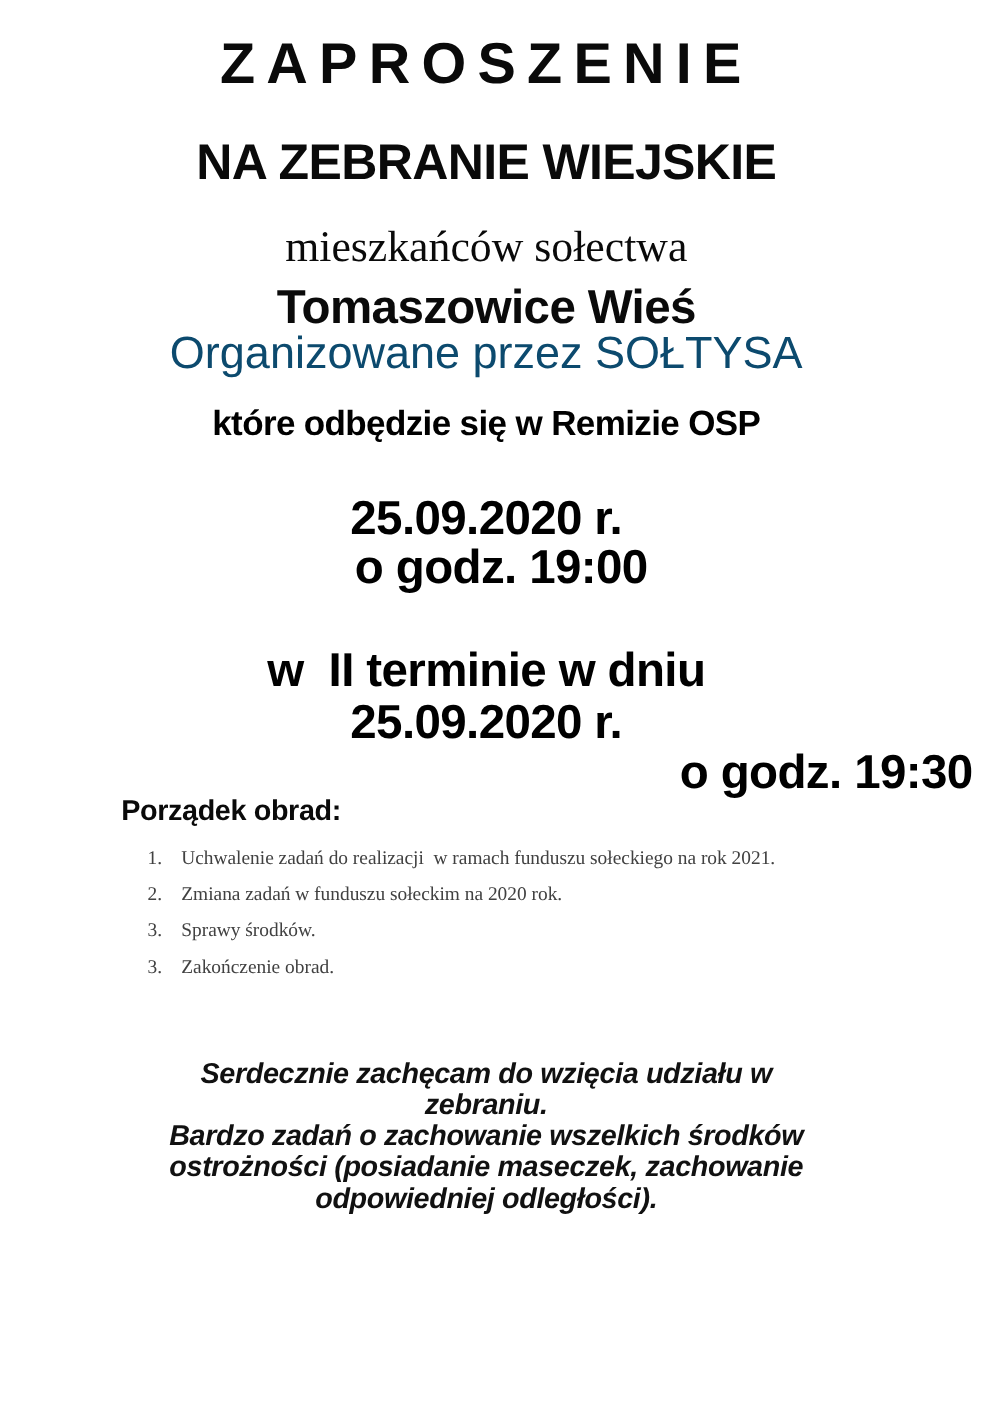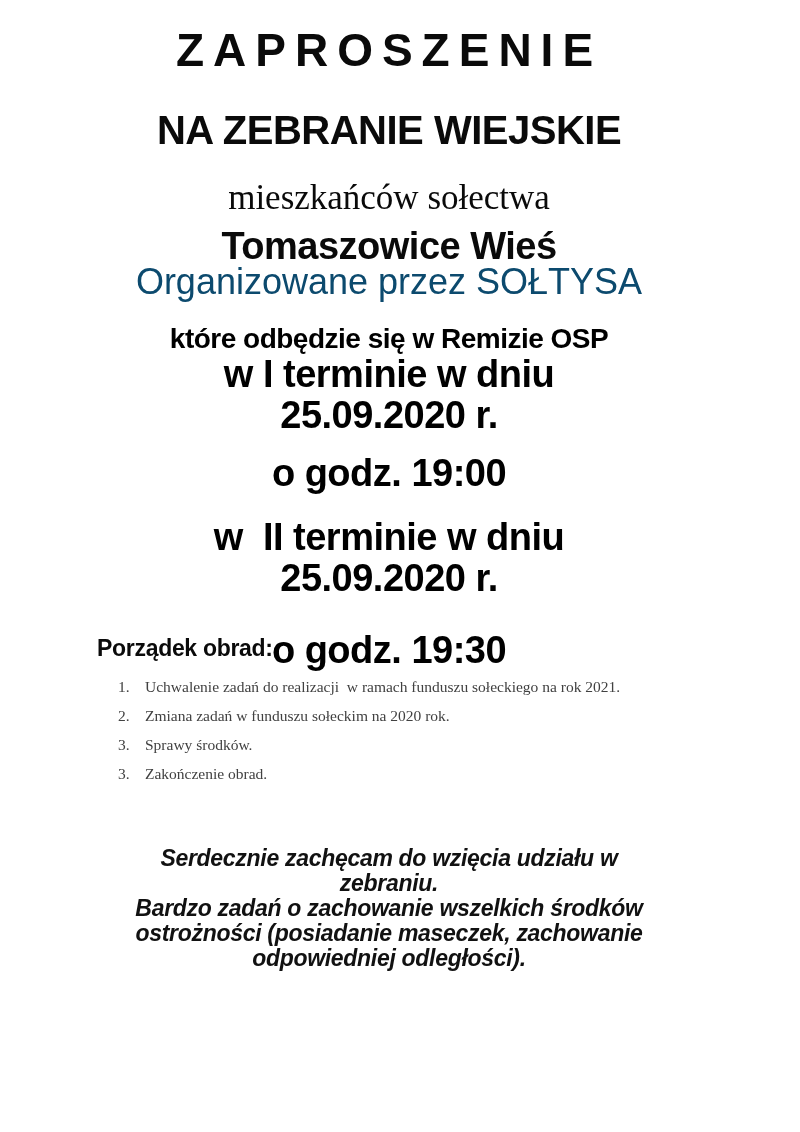--- a/index.html
+++ b/index.html
@@ -54,24 +54,24 @@
     line-height:34px;
   }
   .term-line{
     font-size:38px;font-weight:bold;
     letter-spacing:-0.5px;
     line-height:42px;
     white-space:pre-wrap;
   }
   .t1l1{top:353px;}
   .t1date{top:394px;}
-  .t1time{top:452px;}
+  .t1time{top:433px;padding-left:12px;}
   .t2l1{top:516px;}
   .t2date{top:557px;}
-  .t2time{top:629px;}
+  .t2time{top:597px;text-align:right;}
   .agenda-heading{
     top:635px;left:97px;
     font-size:23px;font-weight:bold;
     letter-spacing:-0.3px;
     line-height:26px;
     color:#0a0a0a;
   }
   .agenda-list{
     top:678px;left:118px;width:600px;
   }
@@ -118,21 +118,20 @@
   <div class="abs centerwrap subtitle">NA ZEBRANIE WIEJSKIE</div>
 
   <div class="abs centerwrap residents">mieszkańców sołectwa</div>
 
   <div class="abs centerwrap village">Tomaszowice Wieś</div>
 
   <div class="abs centerwrap organizer">Organizowane przez SOŁTYSA</div>
 
   <div class="abs centerwrap venue">które odbędzie się w Remizie OSP</div>
 
-  <div class="abs centerwrap term-line t1l1">w I terminie w dniu</div>
   <div class="abs centerwrap term-line t1date">25.09.2020 r.</div>
   <div class="abs centerwrap term-line t1time">o godz. 19:00</div>
 
   <div class="abs centerwrap term-line t2l1">w  II terminie w dniu</div>
   <div class="abs centerwrap term-line t2date">25.09.2020 r.</div>
   <div class="abs centerwrap term-line t2time">o godz. 19:30</div>
 
   <div class="abs agenda-heading">Porządek obrad:</div>
 
   <div class="abs agenda-list">

